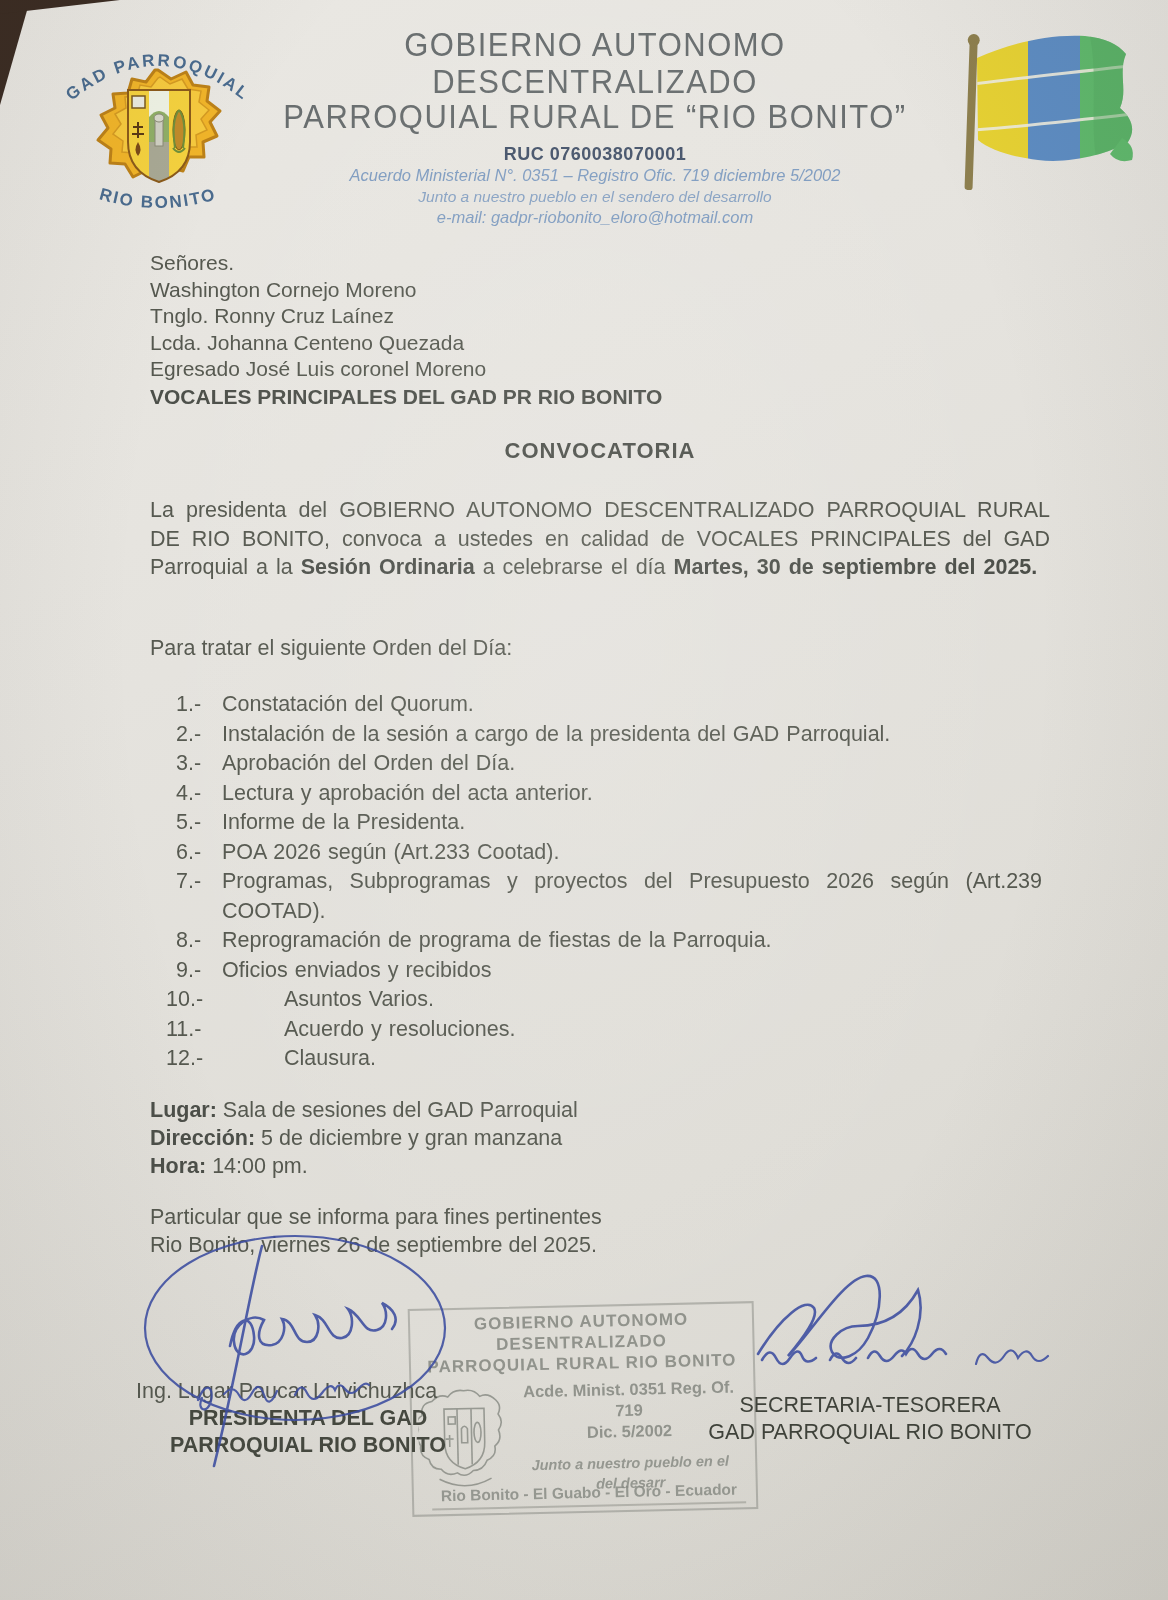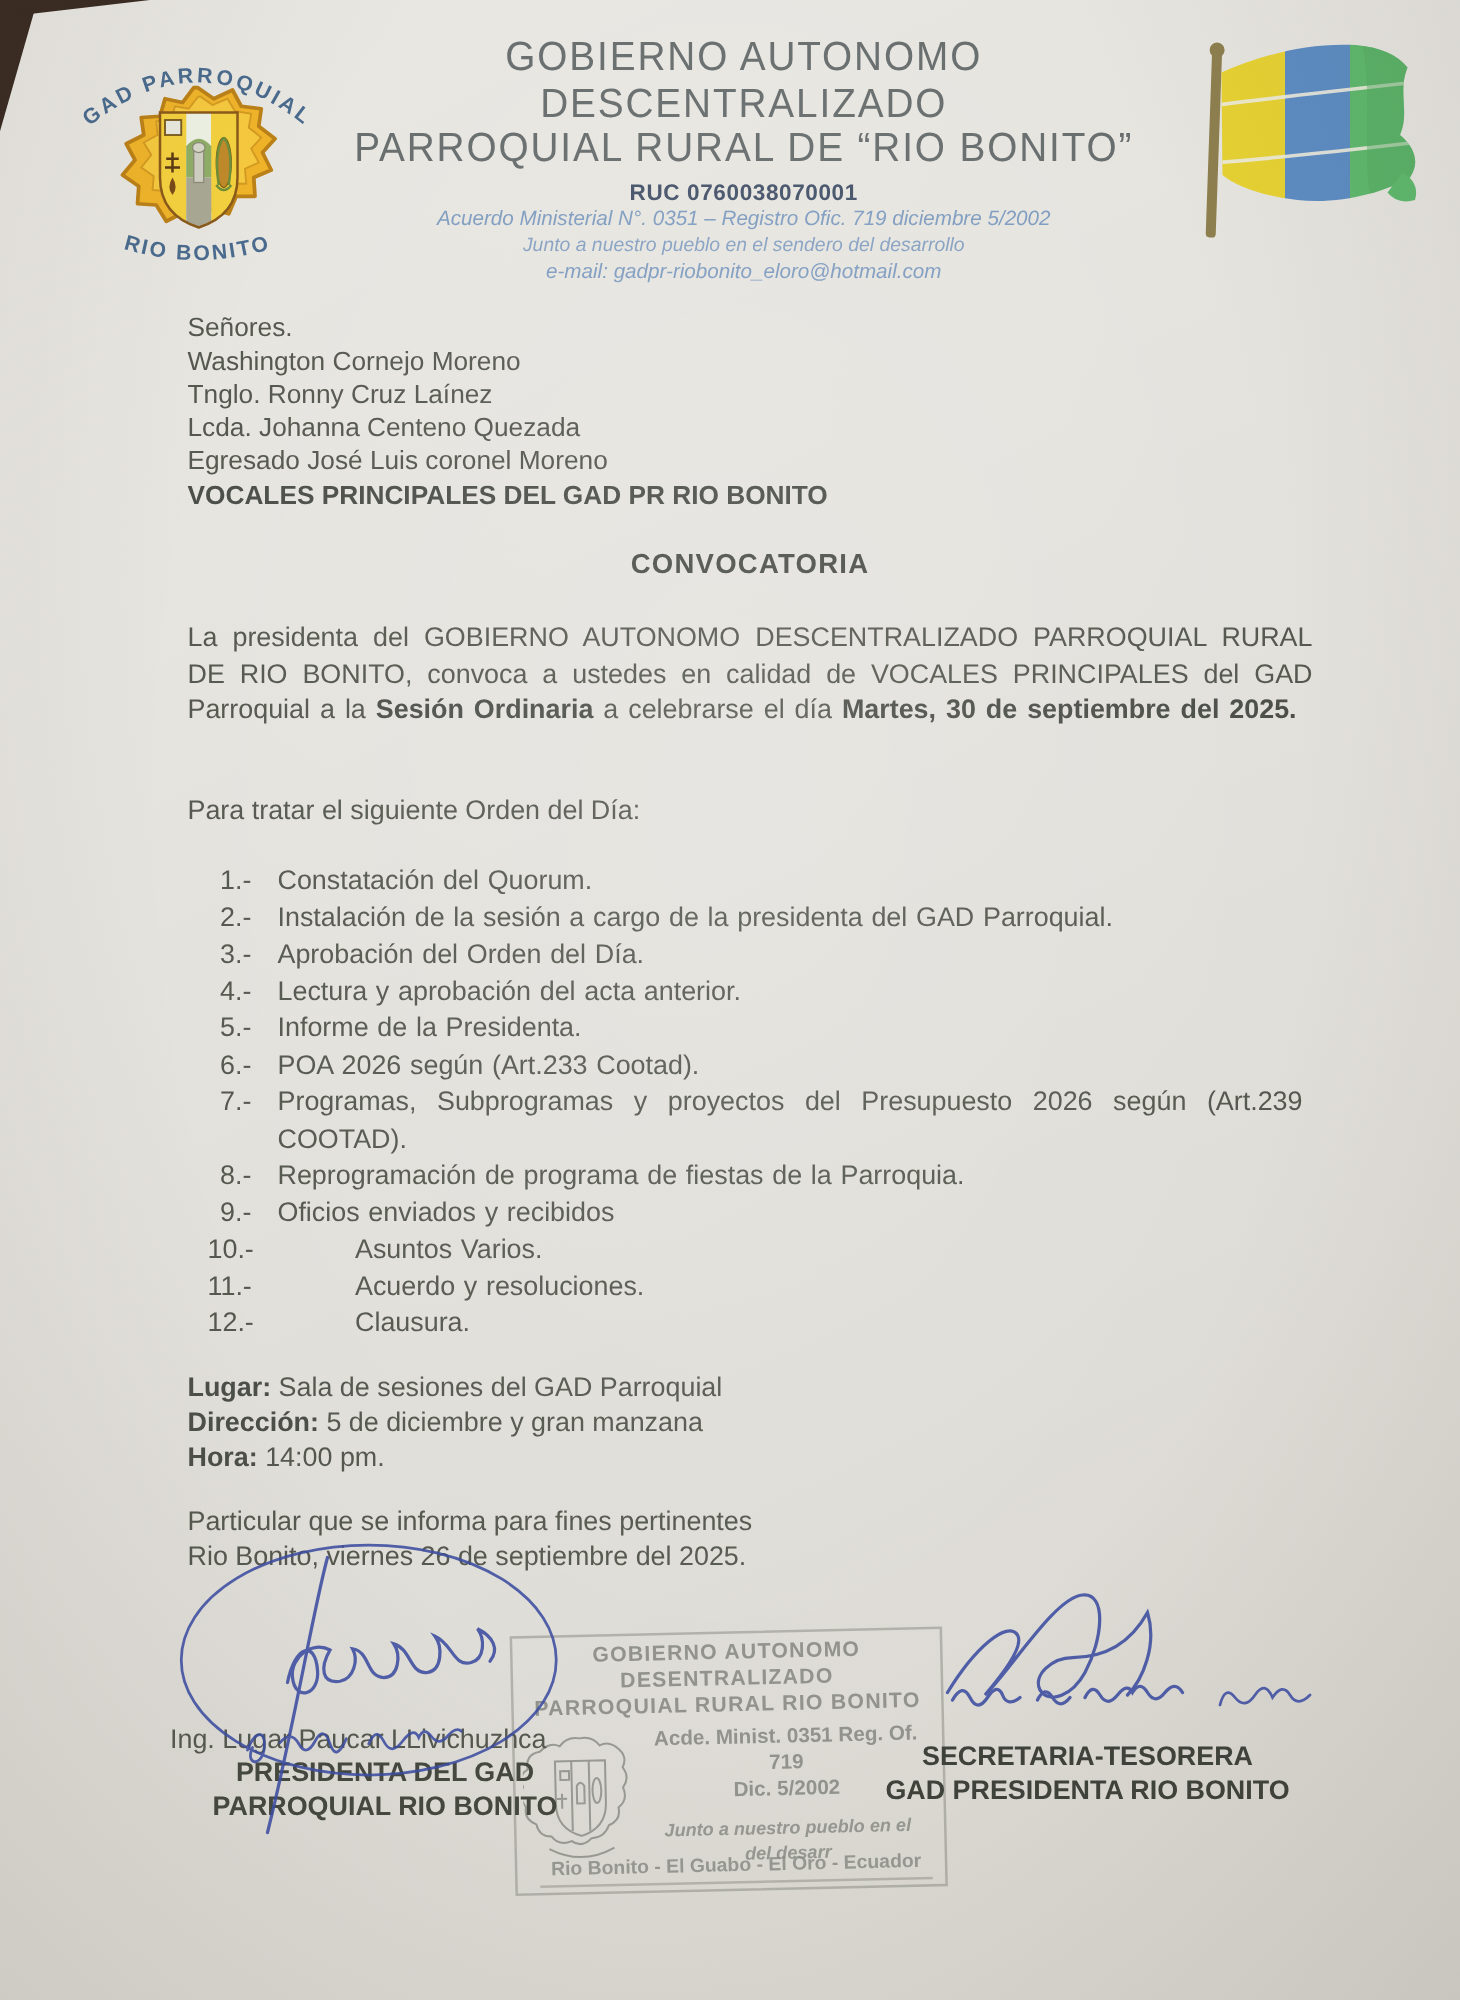--- a/index.html
+++ b/index.html
@@ -46,21 +46,21 @@
   .closing{top:1205px;font-size:21.5px;line-height:28px;}
 
   
   .sig-left-text{position:absolute;left:128px;top:1378px;width:360px;
     font-size:21.5px;line-height:27px;z-index:6;}
   .sig-left-text .nm{margin-left:8px;}
   .sig-left-text .rl{font-weight:bold;color:#45483f;text-align:center;}
   .sig-right-text{position:absolute;left:680px;top:1392px;width:380px;
     font-size:21.5px;line-height:27px;z-index:6;}
   .sig-right-text .nm{margin-left:32px;}
-  .sig-right-text .rl{font-weight:bold;color:#3f423a;text-align:center;}
+  .sig-right-text .rl{font-weight:normal;color:#3f423a;text-align:center;}
   .sig-svg{position:absolute;z-index:7;pointer-events:none;}
 
   
   .stamp{position:absolute;left:410px;top:1305px;width:346px;height:208px;
     transform:rotate(-1.3deg);color:#898c85;z-index:3;
     border:2px solid rgba(125,127,120,0.45);padding:4px 6px 0 6px;box-sizing:border-box;}
   .stamp .s1{font-size:17px;font-weight:bold;letter-spacing:1px;text-align:center;
     line-height:21px;opacity:.9;}
   .stamp .mid{display:flex;margin-top:6px;}
   .stamp .shield{flex:0 0 92px;}
@@ -265,17 +265,17 @@
 
   <svg class="sig-svg" style="left:740px;top:1268px;" width="360" height="130" viewBox="0 0 360 130">
     <g stroke="#3c4da0" stroke-width="2.6" fill="none" stroke-linecap="round" opacity="0.88">
       <path d="M18,86 C40,50 66,28 74,40 C80,50 58,76 48,88 C70,66 104,10 126,8 C146,6 142,44 128,70 C118,88 100,96 92,84 C86,72 102,58 118,58 C150,58 168,40 178,22 C186,48 174,76 162,88"></path>
       <path d="M22,92 q8,-14 14,-2 t14,0 t12,-2 t14,2 m14,2 q6,-12 12,-2 t14,0 m12,0 q6,-12 12,-2 t14,0 t12,-2 q6,-10 12,0 t14,0 q8,-10 14,0"></path>
       <path d="M236,96 q4,-16 12,-6 t16,-2 t14,2 q8,-12 14,-2 t16,0" stroke-width="2.2"></path>
     </g>
   </svg>
   <div class="sig-right-text">
     <div class="rl">SECRETARIA-TESORERA</div>
-    <div class="rl">GAD PRESIDENTA RIO BONITO</div>
+    <div class="rl">GAD PARROQUIAL RIO BONITO</div>
   </div>
 
   <div class="vignette"></div>
 </div>
 
 </body></html>

